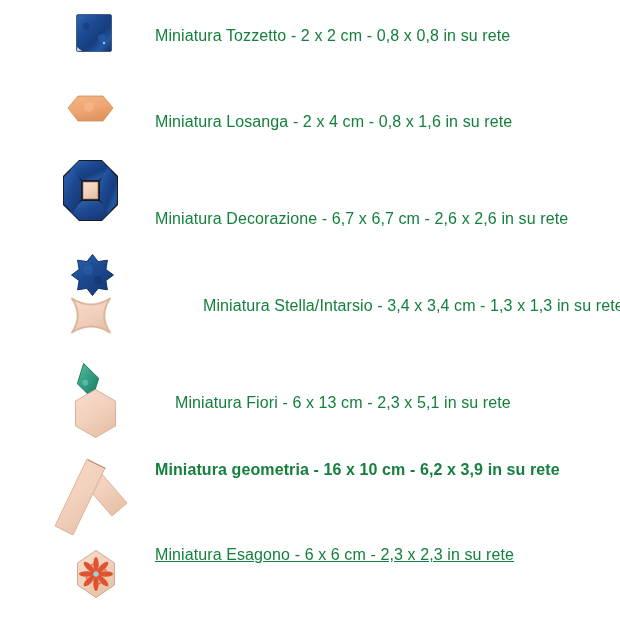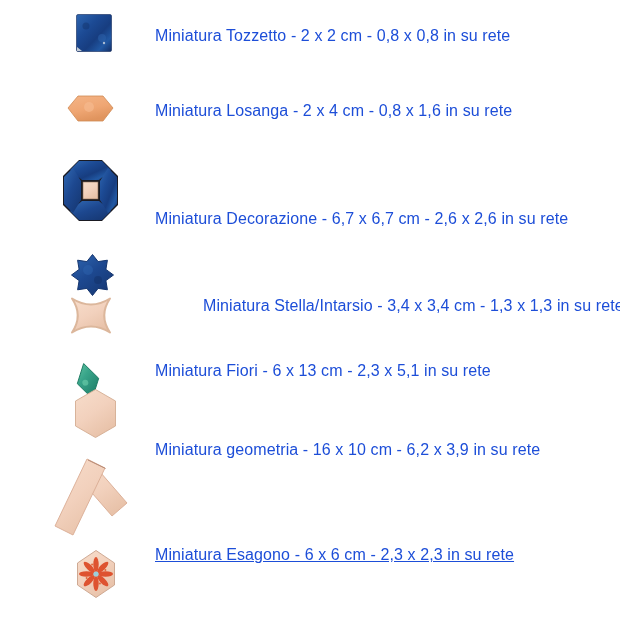--- a/index.html
+++ b/index.html
@@ -2,21 +2,21 @@
 <html><head>
 <meta charset="utf-8">
 <style>
   html,body { margin:0; padding:0; }
   .page {
     position:relative; width:620px; height:620px; background:#ffffff;
     font-family:"Liberation Sans", sans-serif; overflow:hidden;
   }
   .row-label {
     position:absolute; left:155px; font-size:16px; line-height:20px;
-    color:#1d4ed8; white-space:nowrap; letter-spacing:0.1px;
+    color:#15803d; white-space:nowrap; letter-spacing:0.1px;
   }
   .fig { position:absolute; }
   svg { display:block; }
 </style>
 </head>
 <body>
 
 <div class="page">
 
   <svg width="0" height="0" style="position:absolute" aria-hidden="true">
@@ -64,21 +64,21 @@
     <div class="row-label" style="top:26px;">Miniatura Tozzetto - 2 x 2 cm - 0,8 x 0,8 in su rete</div>
   </div>
 
   <div>
     <div class="fig" style="left:67px; top:95px;">
       <svg width="47" height="27" viewBox="0 0 47 27">
         <polygon points="11,1 36,1 46,13 36,26 11,26 1,13" style="fill:url(#gOrange) #efa673" stroke="#cf8a54" stroke-width="0.8" stroke-linejoin="round"></polygon>
         <circle cx="22" cy="12" r="5" fill="#f6bd93" opacity="0.6"></circle>
       </svg>
     </div>
-    <div class="row-label" style="top:101px;">Miniatura Losanga - 2 x 4 cm - 0,8 x 1,6 in su rete</div>
+    <div class="row-label" style="top:112px;">Miniatura Losanga - 2 x 4 cm - 0,8 x 1,6 in su rete</div>
   </div>
 
   <div>
     <div class="fig" style="left:62px; top:159px;">
       <svg width="57" height="63" viewBox="0 0 57 63">
         <polygon points="17,1 40,1 56,17 56,46 40,62 17,62 1,46 1,17" fill="#1a1a22"></polygon>
         <polygon points="17,2 40,2 49,11 37,21 20,21 8,11" style="fill:url(#gBlue) #1d4a92"></polygon>
         <polygon points="17,61 40,61 49,52 37,42 20,42 8,52" style="fill:url(#gBlue2) #1d4a92"></polygon>
         <polygon points="2,18 11,9 19,22 19,41 11,54 2,45" style="fill:url(#gBlue2) #1d4a92"></polygon>
         <polygon points="55,18 46,9 38,22 38,41 46,54 55,45" style="fill:url(#gBlue) #1d4a92"></polygon>
@@ -109,32 +109,32 @@
       <svg width="26" height="38" viewBox="0 0 26 38">
         <polygon points="13,1 24,19 13,37 2,19" style="fill:url(#gGreen) #38a489" stroke="#1e7a63" stroke-width="0.9" stroke-linejoin="round"></polygon>
         <circle cx="10" cy="20" r="3" fill="#6fd0ae" opacity="0.6"></circle>
       </svg>
     </div>
     <div class="fig" style="left:75px; top:389px;">
       <svg width="41" height="49" viewBox="0 0 41 49">
         <polygon points="20.5,0.5 40.5,12 40.5,37 20.5,48.5 0.5,37 0.5,12" style="fill:url(#gCream) #f3d2c0" stroke="#d4ad92" stroke-width="0.9" stroke-linejoin="round"></polygon>
       </svg>
     </div>
-    <div class="row-label" style="top:361px;">Miniatura Fiori - 6 x 13 cm - 2,3 x 5,1 in su rete</div>
+    <div class="row-label" style="top:393px;margin-left:20px;">Miniatura Fiori - 6 x 13 cm - 2,3 x 5,1 in su rete</div>
   </div>
 
   <div>
     <div class="fig" style="left:48px; top:455px;">
       <svg width="84" height="84" viewBox="0 0 84 84">
         <polygon points="46,10 79,48 64,61 31,23" style="fill:url(#gCream) #f2cfc0" stroke="#d9ac93" stroke-width="0.9" stroke-linejoin="round"></polygon>
         <polygon points="39,4 57,13 25,80 7,71" style="fill:url(#gCream) #f2cfc0" stroke="#d9ac93" stroke-width="0.9" stroke-linejoin="round"></polygon>
         <line x1="40" y1="5" x2="57.5" y2="13.5" stroke="#b88a74" stroke-width="1"></line>
       </svg>
     </div>
-    <div class="row-label" style="top:440px;">Miniatura geometria - 16 x 10 cm - 6,2 x 3,9 in su rete</div>
+    <div class="row-label" style="top:460px;font-weight:bold;">Miniatura geometria - 16 x 10 cm - 6,2 x 3,9 in su rete</div>
   </div>
 
   <div>
     <div class="fig" style="left:77px; top:550px;">
       <svg width="38" height="48" viewBox="0 0 38 48">
         <polygon points="19,0.5 37.5,13 37.5,35 19,47.5 0.5,35 0.5,13" style="fill:url(#gCream) #f0d2c1" stroke="#c9a38b" stroke-width="0.9" stroke-linejoin="round"></polygon>
         <g fill="#de5330">
           <ellipse cx="19" cy="14.5" rx="2.7" ry="7.5"></ellipse>
           <ellipse cx="19" cy="14.5" rx="2.7" ry="7.5" transform="rotate(45 19 24)"></ellipse>
           <ellipse cx="19" cy="14.5" rx="2.7" ry="7.5" transform="rotate(90 19 24)"></ellipse>

